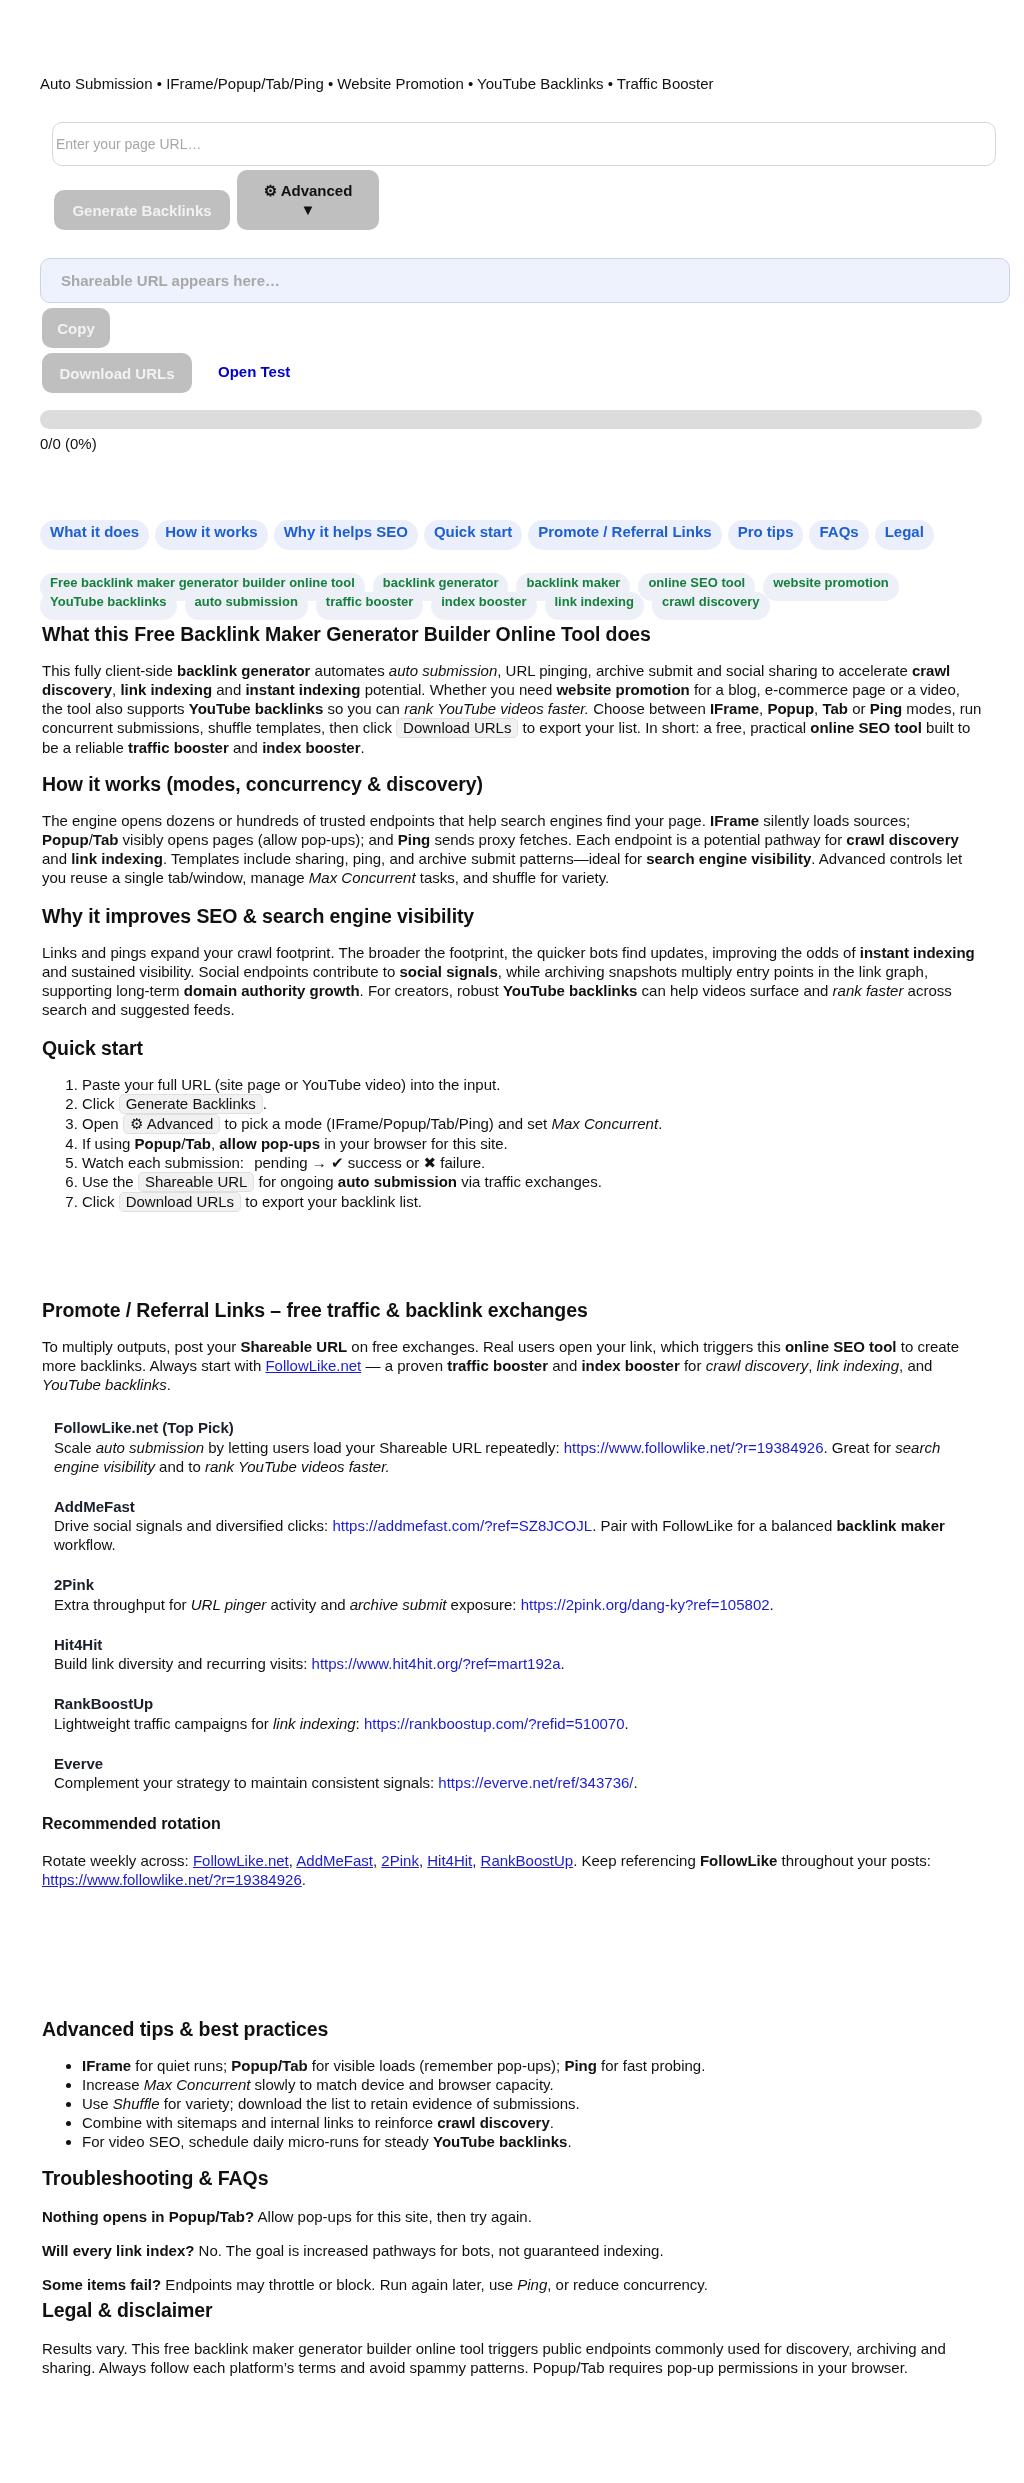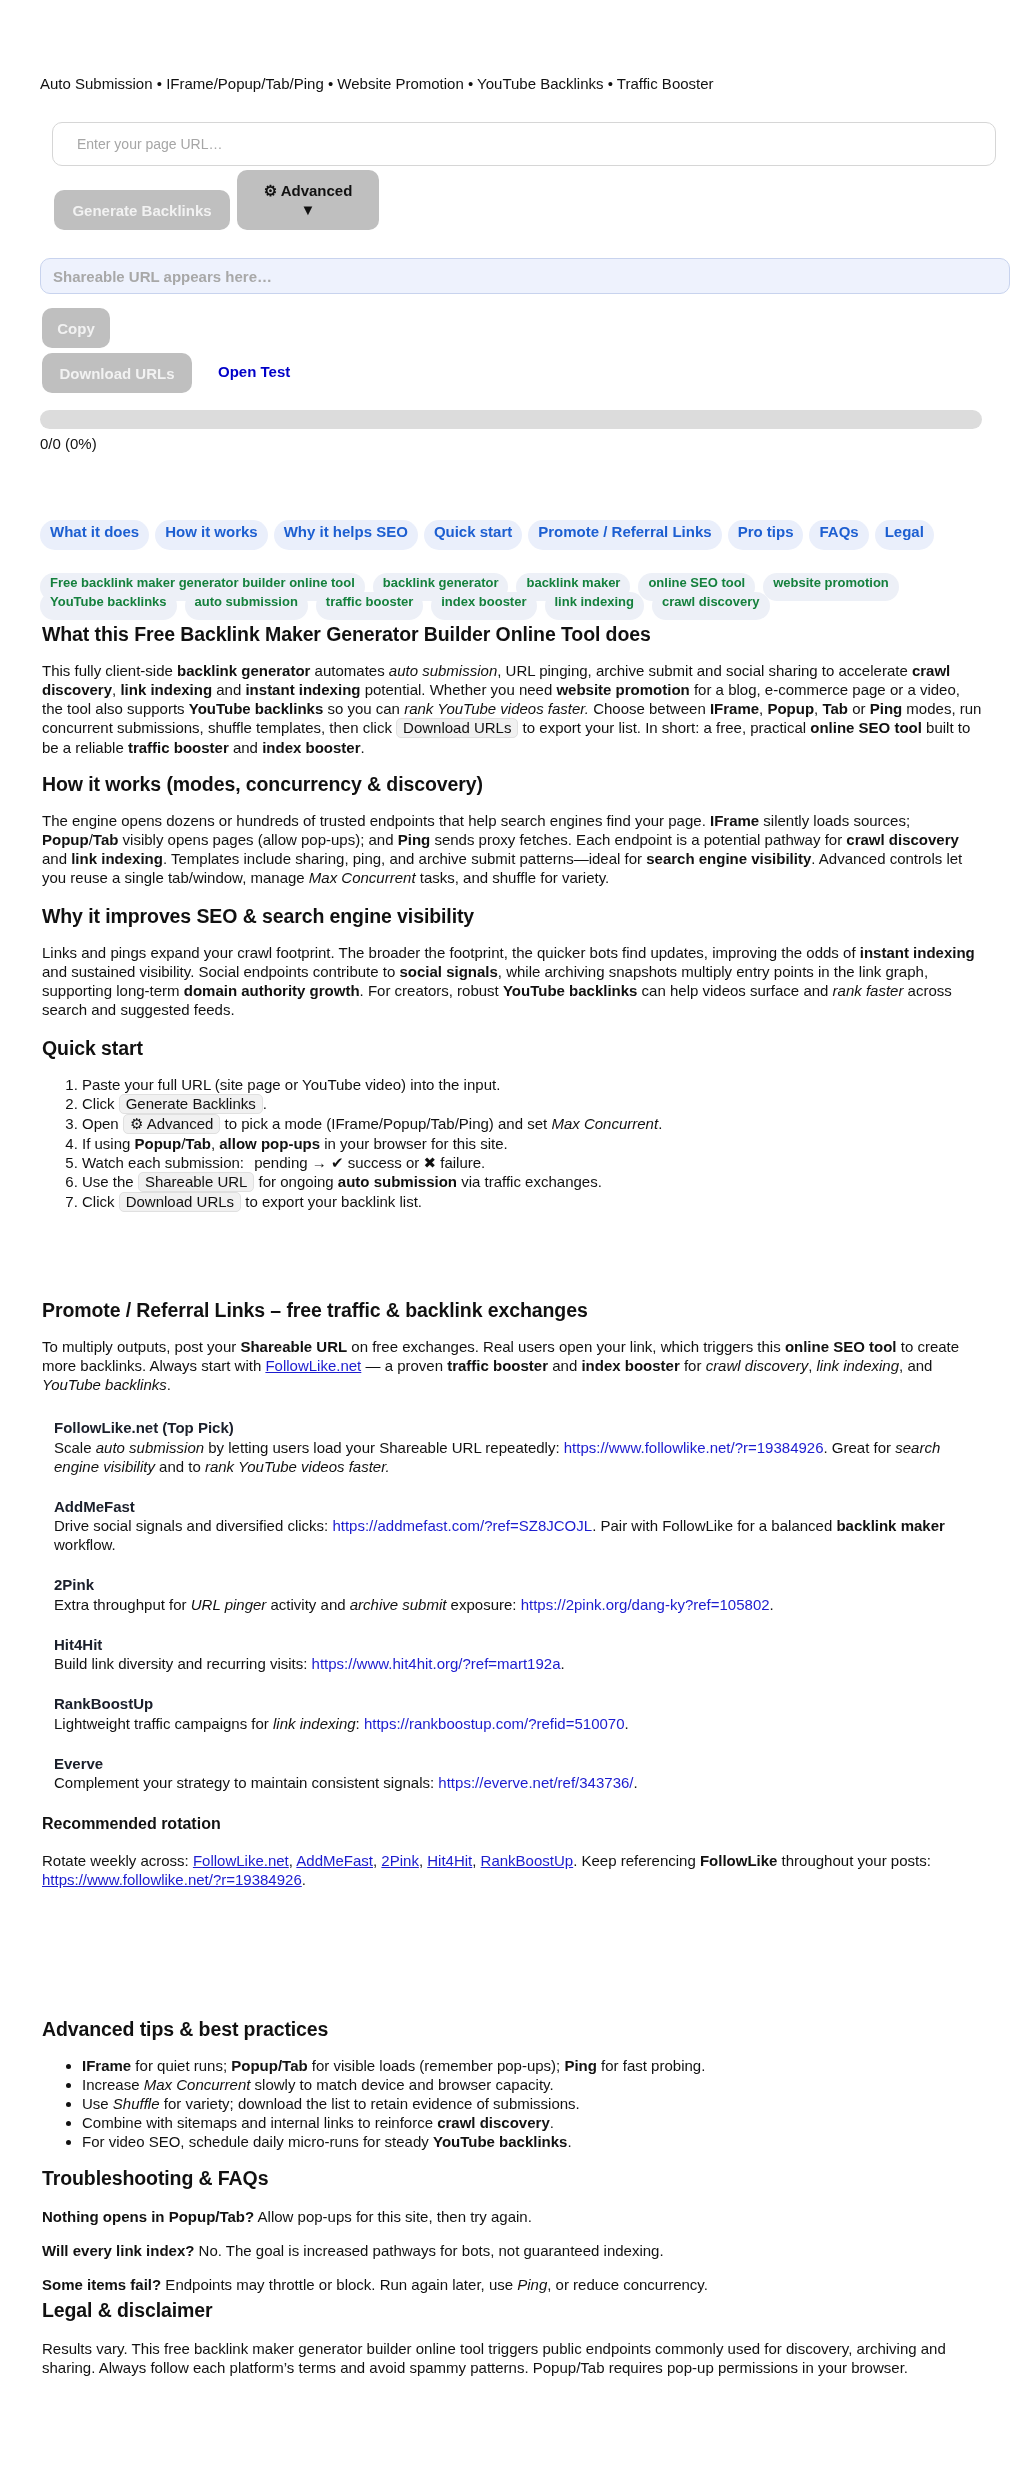--- a/index.html
+++ b/index.html
@@ -14,39 +14,39 @@
       position: relative;
     }
     .tagline {
       position: absolute; left: 40px; top: 74px;
       font-size: 15px; color: #111;
     }
     .url-input {
       position: absolute; left: 52px; top: 122px; width: 944px; height: 44px;
       border: 1px solid #d6d6d6; border-radius: 10px; background: #fff;
       font-family: "Liberation Sans", sans-serif; font-size: 14px;
-      padding: 0 24px; color: #111; outline: none;
+      padding: 0 3px; color: #111; outline: none;
     }
     .url-input::placeholder { color: #a6a6a6; }
     .btn-gray {
       position: absolute; background: #bfbfbf; border: none; border-radius: 10px;
       font-family: "Liberation Sans", sans-serif; font-size: 15px; font-weight: bold;
       color: #f2f2f2; cursor: pointer; padding: 0 14px;
     }
     .btn-generate { left: 54px; top: 190px; width: 176px; height: 40px; }
     .btn-advanced {
       left: 237px; top: 170px; width: 142px; height: 60px; color: #111;
       line-height: 1.3; font-size: 15px;
     }
     .btn-advanced span { display: block; }
     .share-input {
-      position: absolute; left: 40px; top: 258px; width: 970px; height: 36px;
+      position: absolute; left: 40px; top: 258px; width: 970px; height: 45px;
       border: 1px solid #c8d3ee; border-radius: 10px; background: #eef2fd;
       font-family: "Liberation Sans", sans-serif; font-size: 15px; font-weight: bold;
-      padding: 0 12px; color: #111; outline: none;
+      padding: 0 20px; color: #111; outline: none;
     }
     .share-input::placeholder { color: #a8a8a8; }
     .btn-copy { left: 42px; top: 308px; width: 68px; height: 40px; padding: 0 10px; text-align: center; }
     .btn-download { left: 42px; top: 353px; width: 150px; height: 40px; padding: 0 10px; }
     .open-test {
       position: absolute; left: 218px; top: 362px; font-size: 15px; font-weight: bold;
       color: #0000c8; text-decoration: none;
     }
     .progress-track {
       position: absolute; left: 40px; top: 410px; width: 942px; height: 19px;

